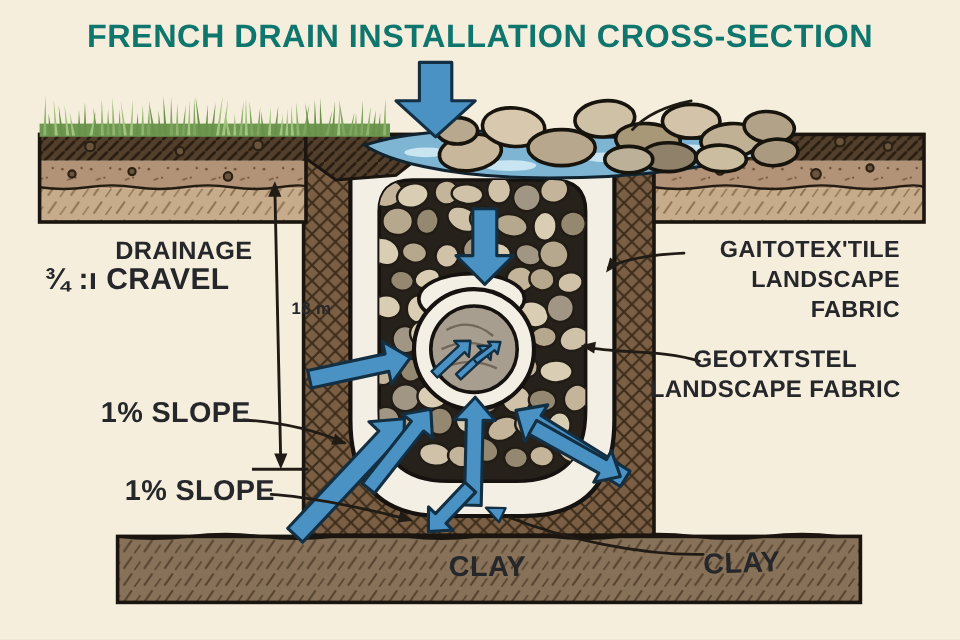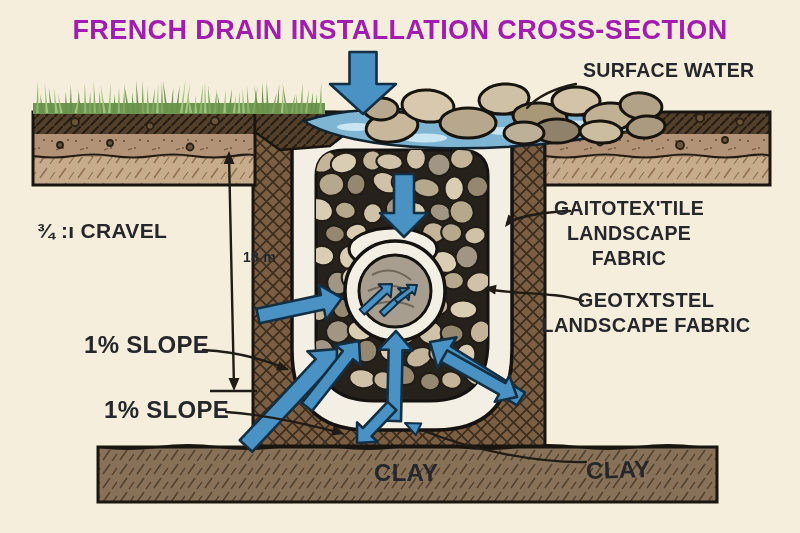--- a/index.html
+++ b/index.html
@@ -8,29 +8,29 @@
     background:#f6eedd;
     font-family:"Liberation Sans","DejaVu Sans",sans-serif;
   }
   #art{position:absolute;left:0;top:0;}
   .lbl{
     position:absolute;color:#26272a;font-weight:bold;white-space:nowrap;
     letter-spacing:.3px;line-height:1.05;
   }
   .title{
     left:0;right:0;top:16px;text-align:center;
-    font-size:27px;font-weight:bold;color:#a21caf;letter-spacing:.4px;
+    font-size:27px;font-weight:bold;color:#0f766e;letter-spacing:.4px;
   }
   .sw{left:583px;top:60px;font-size:19.5px;}
   .dr1{left:96px;top:199px;font-size:21px;}
-  .dr2{left:37px;top:220px;font-size:21px;}
+  .dr2{left:37px;top:220px;font-size:25px;}
   .depth{left:243px;top:250px;font-size:14px;}
   .slope1{left:84px;top:332px;font-size:24px;}
   .slope2{left:104px;top:397px;font-size:24px;}
-  .fabU{left:528px;top:196px;width:202px;text-align:center;font-size:19.5px;line-height:25px;white-space:normal;}
+  .fabU{left:548px;top:196px;width:202px;text-align:right;font-size:19.5px;line-height:25px;white-space:normal;}
   .fabL{left:540px;top:288px;width:212px;text-align:center;font-size:20px;line-height:25px;white-space:normal;}
   .clayL{left:374px;top:460px;font-size:24px;}
   .clayR{left:586px;top:457px;font-size:24px;transform:rotate(-2deg);}
 </style>
 </head>
 <body>
 
 <div id="stage">
 
 <svg id="art" width="800" height="533" viewBox="0 0 800 533">
@@ -323,21 +323,21 @@
   </g>
   <g id="leader-heads">
         <polygon points="289.0,370.0 276.0,370.6 279.4,361.2" fill="#201b15" stroke="none" stroke-width="0" stroke-linejoin="round"></polygon>
         <polygon points="344.0,434.0 331.1,435.5 333.8,425.9" fill="#201b15" stroke="none" stroke-width="0" stroke-linejoin="round"></polygon>
         <polygon points="505.0,227.0 508.4,214.5 516.3,220.6" fill="#201b15" stroke="none" stroke-width="0" stroke-linejoin="round"></polygon>
         <polygon points="484.0,288.0 496.6,284.7 495.2,294.6" fill="#201b15" stroke="none" stroke-width="0" stroke-linejoin="round"></polygon>
       </g>
 </svg>
 
   <div class="lbl title">FRENCH DRAIN INSTALLATION CROSS-SECTION</div>
-  <div class="lbl sw">SURFACE WATER</div>
+  <div class="lbl dr1">DRAINAGE</div>
   <div class="lbl dr2">¾ :ı CRAVEL</div>
   <div class="lbl depth">18 m</div>
   <div class="lbl slope1">1% SLOPE</div>
   <div class="lbl slope2">1% SLOPE</div>
   <div class="lbl fabU">
     <span>GAITOTEX'TILE</span><br>
     <span>LANDSCAPE FABRIC</span>
   </div>
   <div class="lbl fabL">
     <span>GEOTXTSTEL</span><br>

